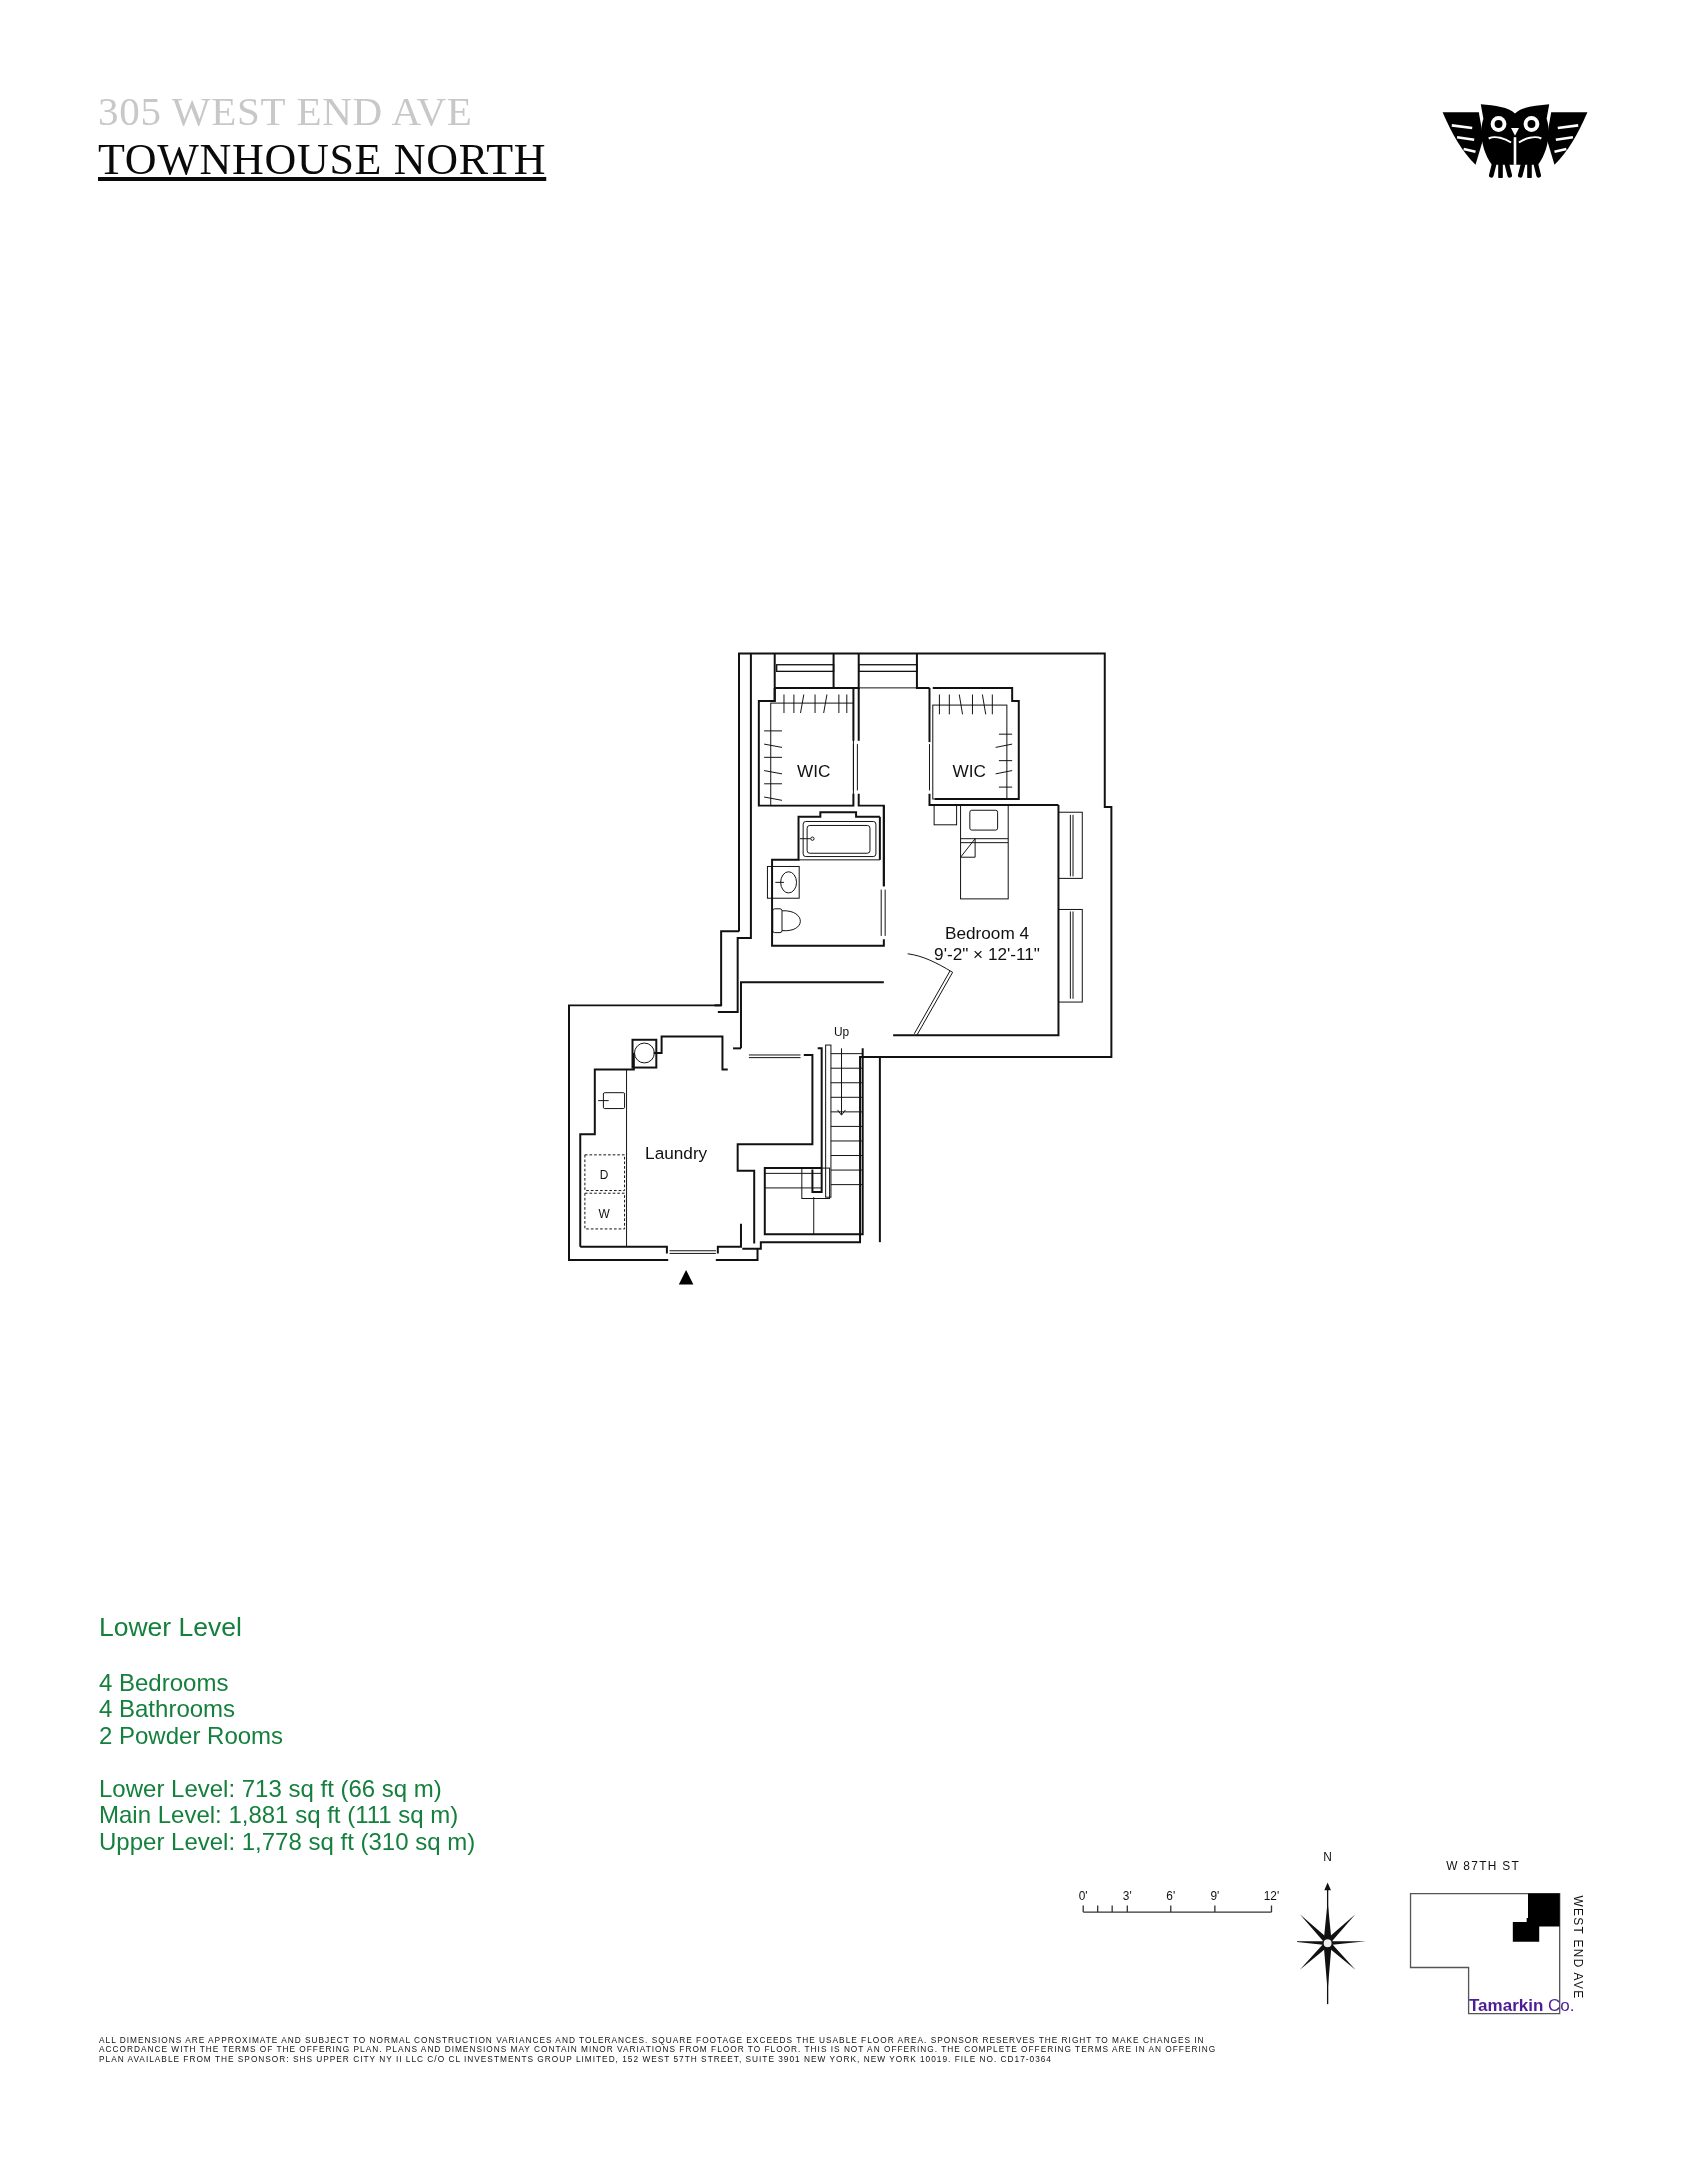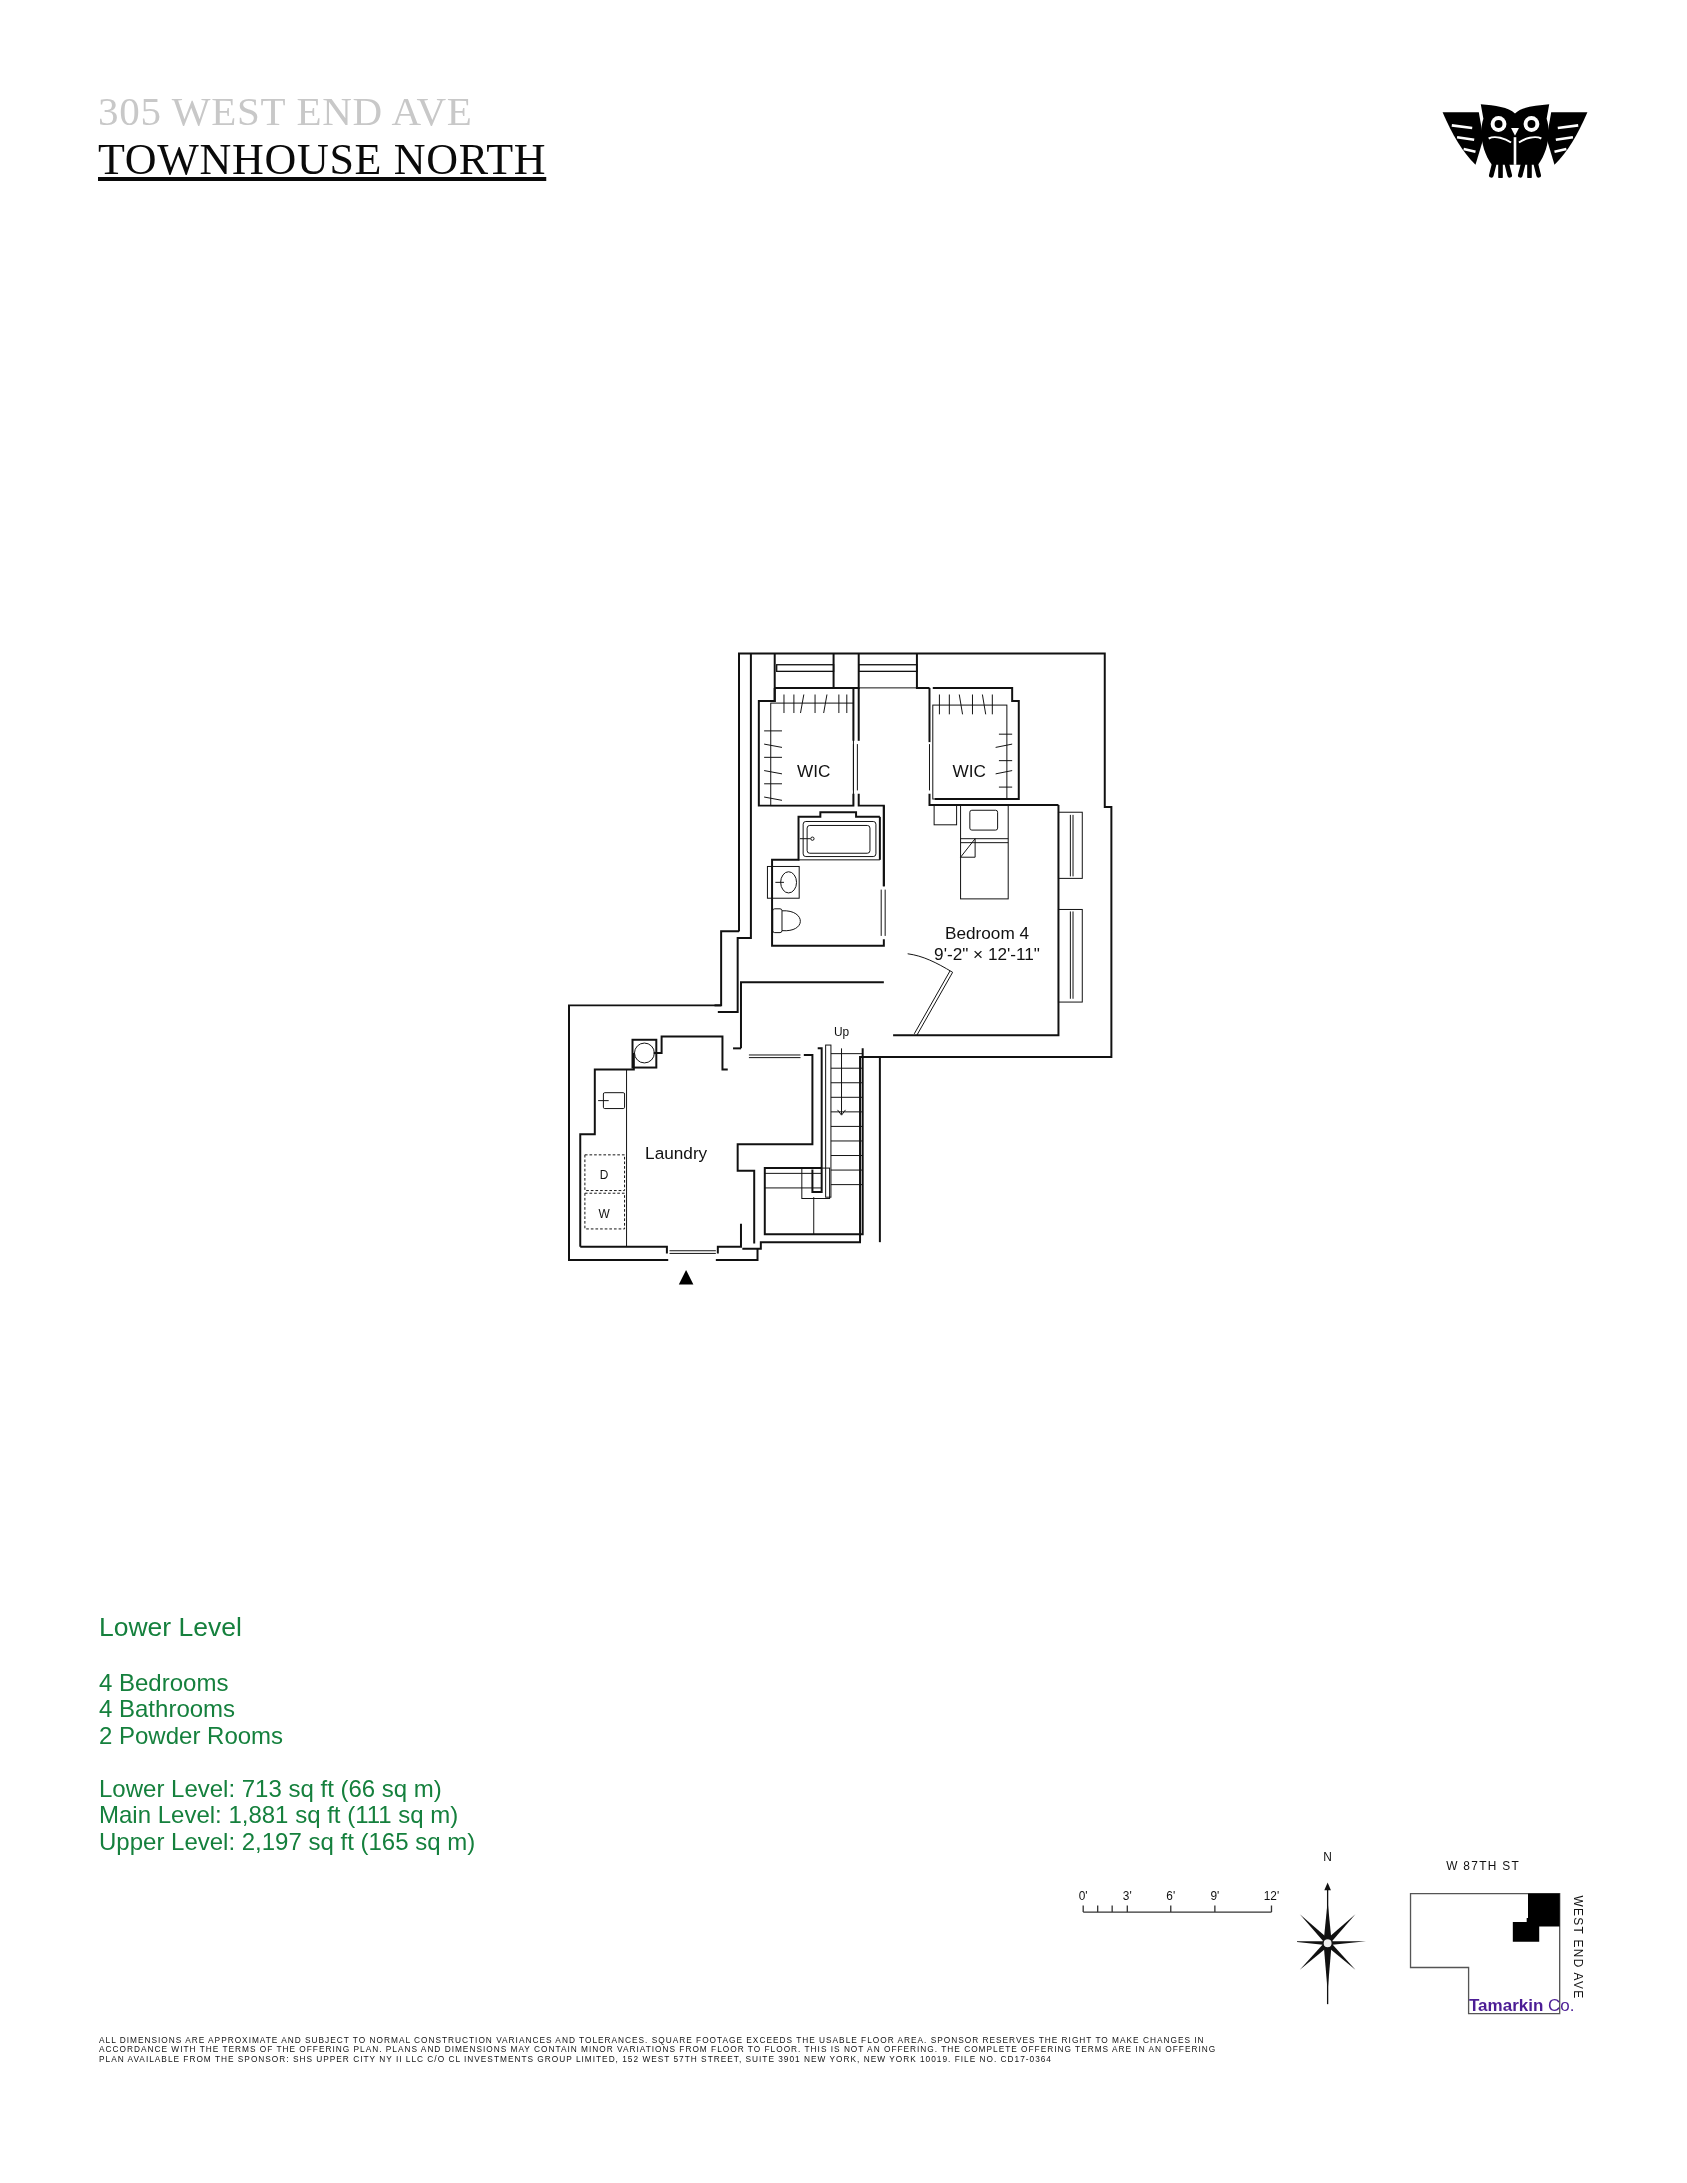--- a/index.html
+++ b/index.html
@@ -213,21 +213,21 @@
 <div class="abs info">
   <div class="heading">Lower Level</div>
   <div class="group">
     <div class="line">4 Bedrooms</div>
     <div class="line">4 Bathrooms</div>
     <div class="line">2 Powder Rooms</div>
   </div>
   <div class="group">
     <div class="line">Lower Level: 713 sq ft (66 sq m)</div>
     <div class="line">Main Level: 1,881 sq ft (111 sq m)</div>
-    <div class="line">Upper Level: 2,197 sq ft (165 sq m)</div>
+    <div class="line">Upper Level: 1,778 sq ft (310 sq m)</div>
   </div>
 </div>
 
 <svg class="abs scale" viewBox="0 0 320 120">
   <g stroke="#333" stroke-width="2" fill="none">
     <line x1="16" y1="70" x2="302" y2="70"></line>
     <line x1="16" y1="60" x2="16" y2="70"></line>
       <line x1="38" y1="60" x2="38" y2="70"></line>
     <line x1="60" y1="60" x2="60" y2="70"></line>
       <line x1="83" y1="60" x2="83" y2="70"></line>

